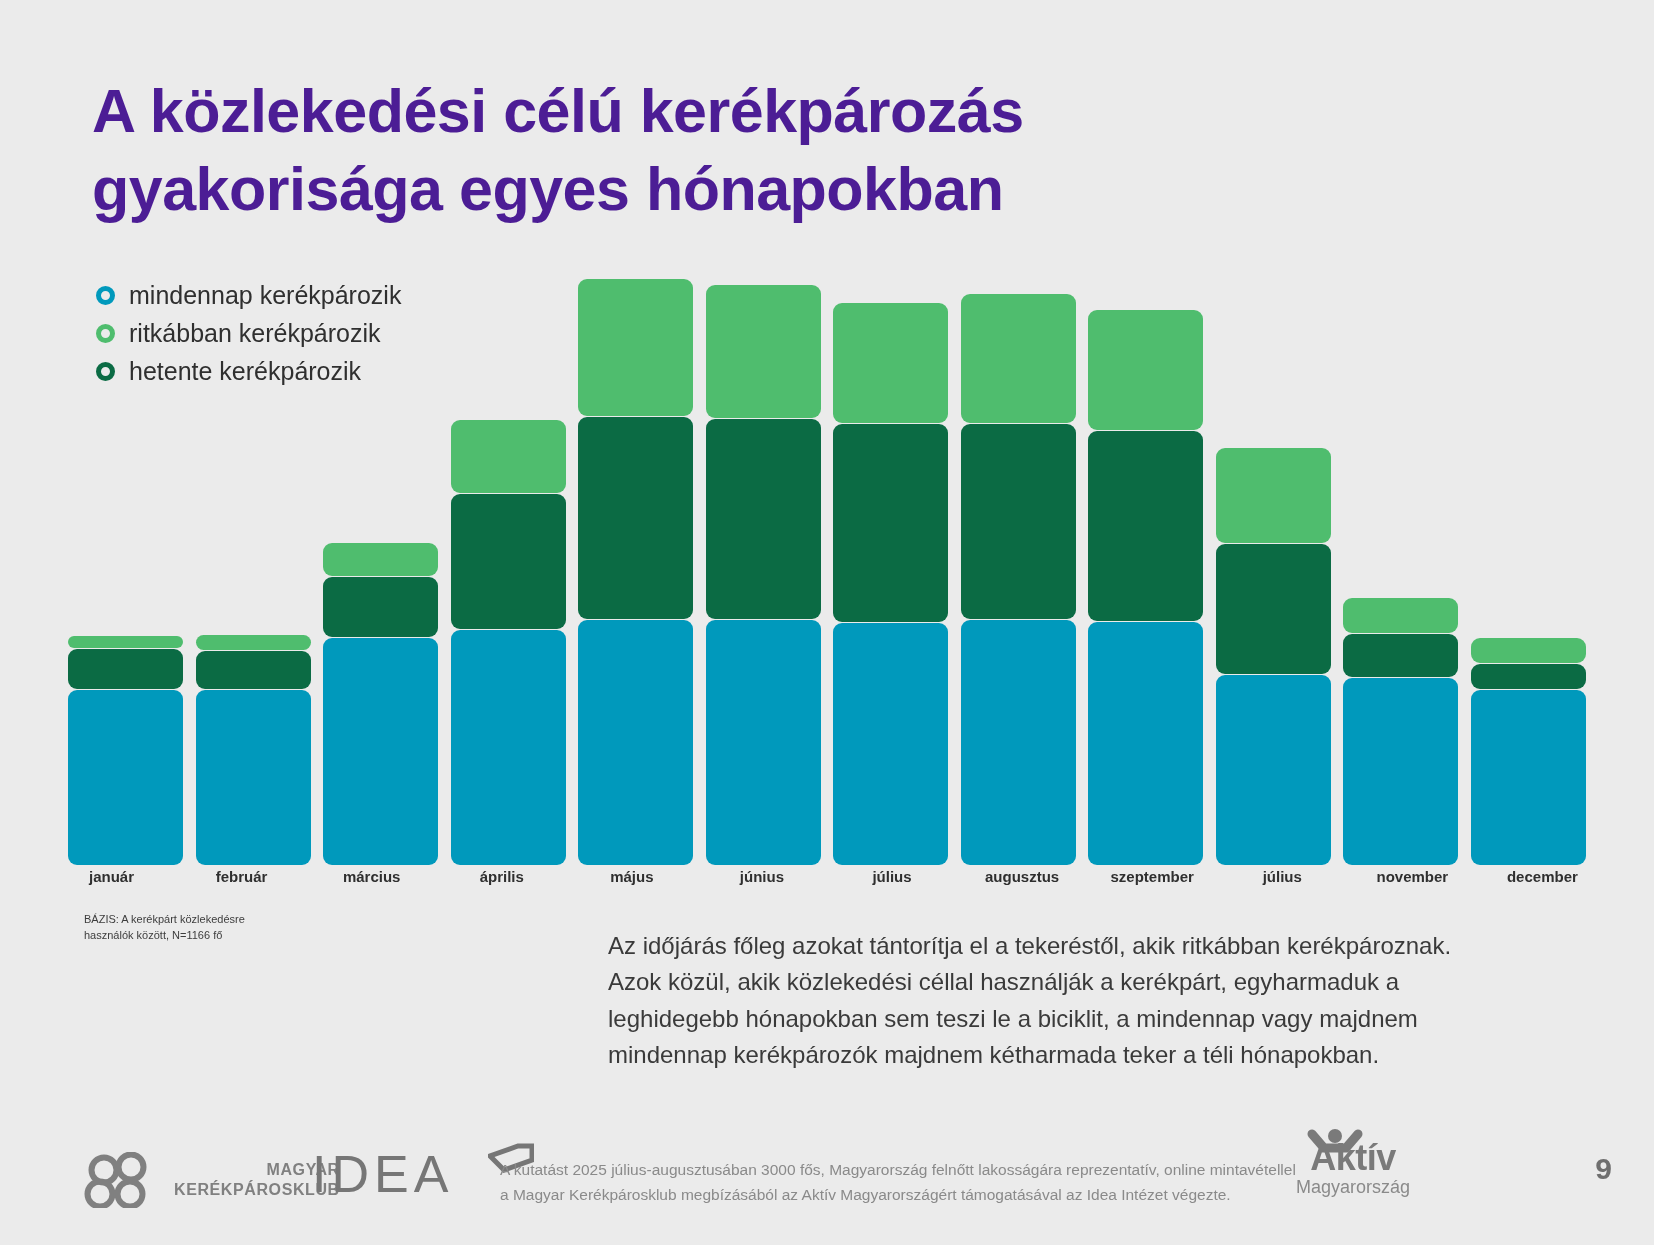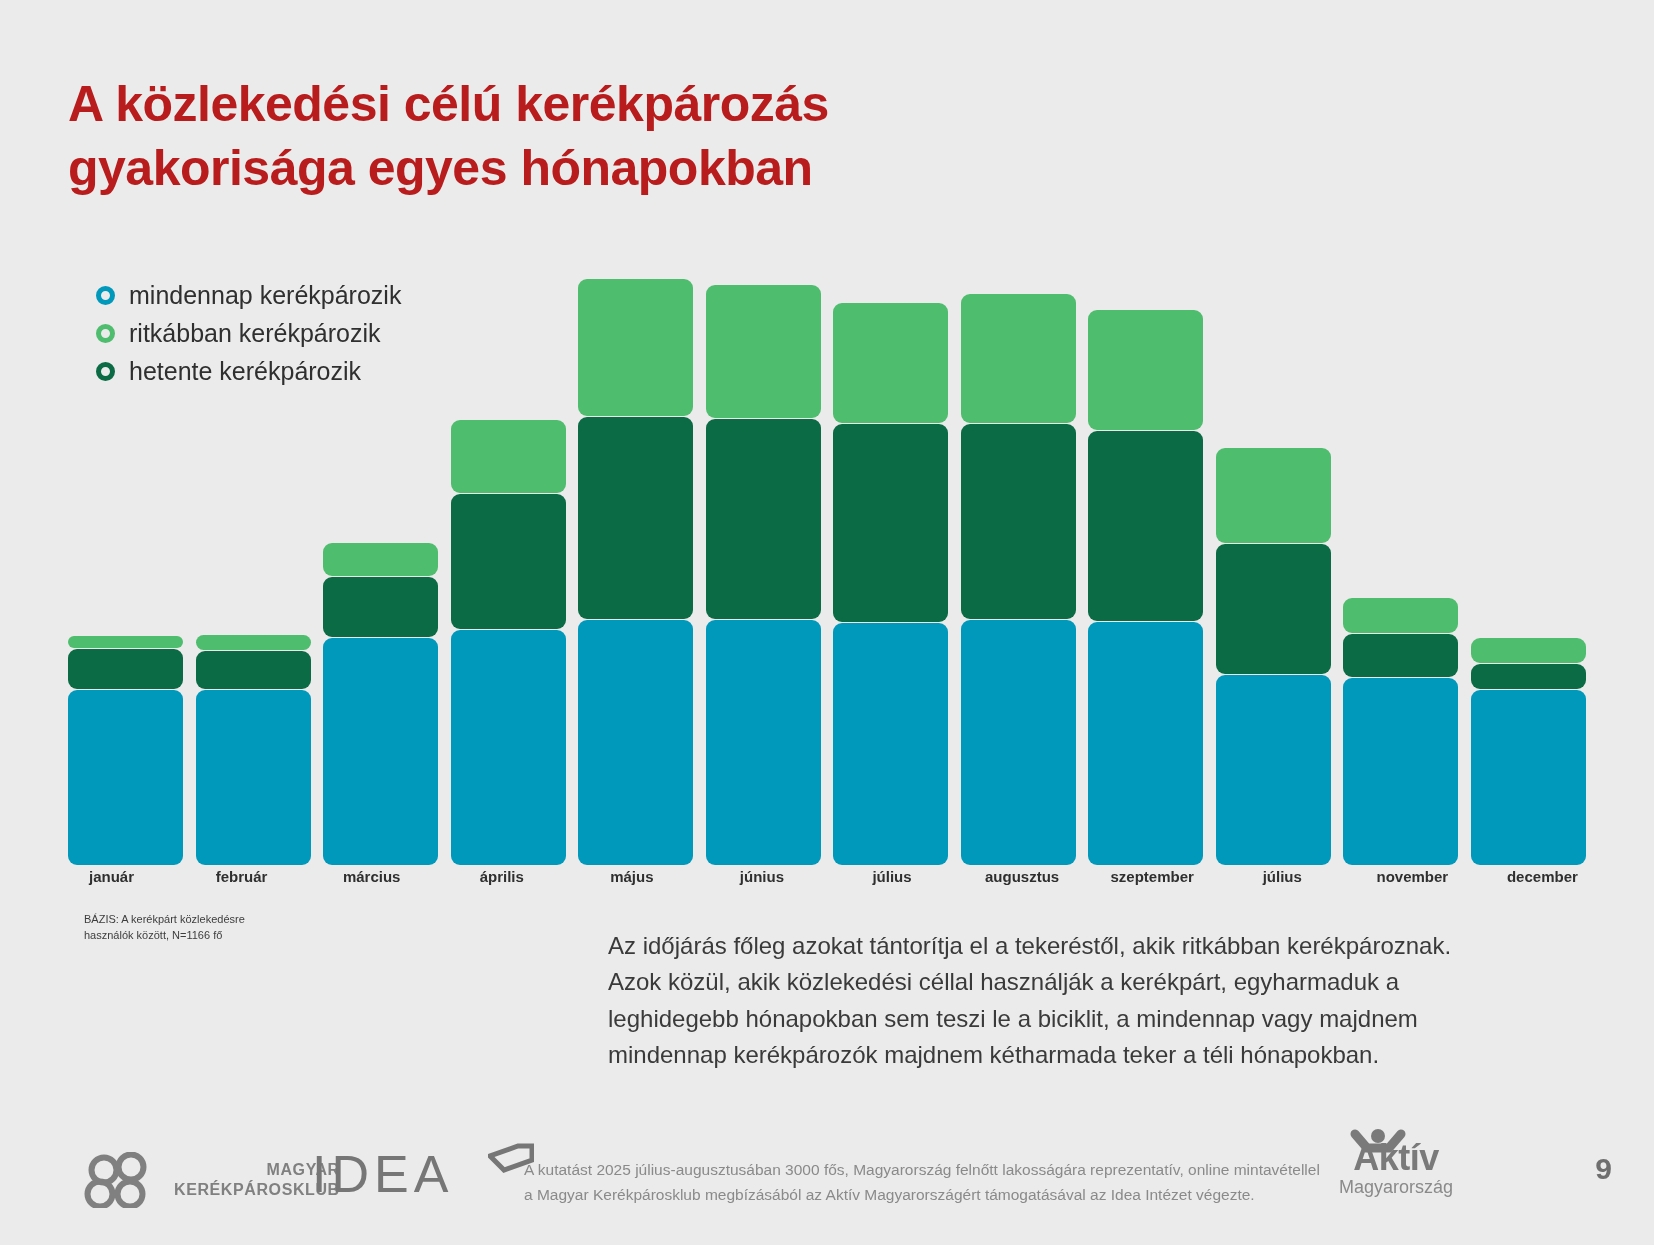--- a/index.html
+++ b/index.html
@@ -13,28 +13,28 @@
   .slide {
     position: relative;
     width: 1654px;
     height: 1245px;
     background: #ebebeb;
   }
 
   
   .title {
     position: absolute;
-    left: 68px;
+    left: 92px;
     top: 72px;
     width: 1200px;
-    font-size: 50px;
+    font-size: 61px;
     font-weight: 700;
     line-height: 1.28;
     letter-spacing: -0.5px;
-    color: #b91c1c;
+    color: #4c1d95;
     white-space: pre-line;
   }
 
   
   .legend {
     position: absolute;
     left: 96px;
     top: 276px;
   }
   .legend-row {
@@ -137,21 +137,20 @@
   
   .footer-note {
     position: absolute;
     left: 500px;
     top: 1158px;
     width: 870px;
     font-size: 15.5px;
     line-height: 1.6;
     color: #8a8a8a;
     white-space: pre-line;
-    margin-left: 24px;
   }
   .page-no {
     position: absolute;
     right: 42px;
     top: 1152px;
     font-size: 30px;
     font-weight: 600;
     color: #6f6f6f;
   }
 
@@ -183,21 +182,21 @@
   }
   .idea-text {
     font-size: 52px;
     font-weight: 400;
     letter-spacing: 5px;
     color: #767676;
     line-height: 1;
   }
   .logo-aktiv {
     position: absolute;
-    left: 1339px;
+    left: 1296px;
     top: 1140px;
     text-align: center;
   }
   .aktiv-word {
     font-size: 36px;
     font-weight: 700;
     color: #7a7a7a;
     line-height: 1;
     letter-spacing: -0.5px;
   }

